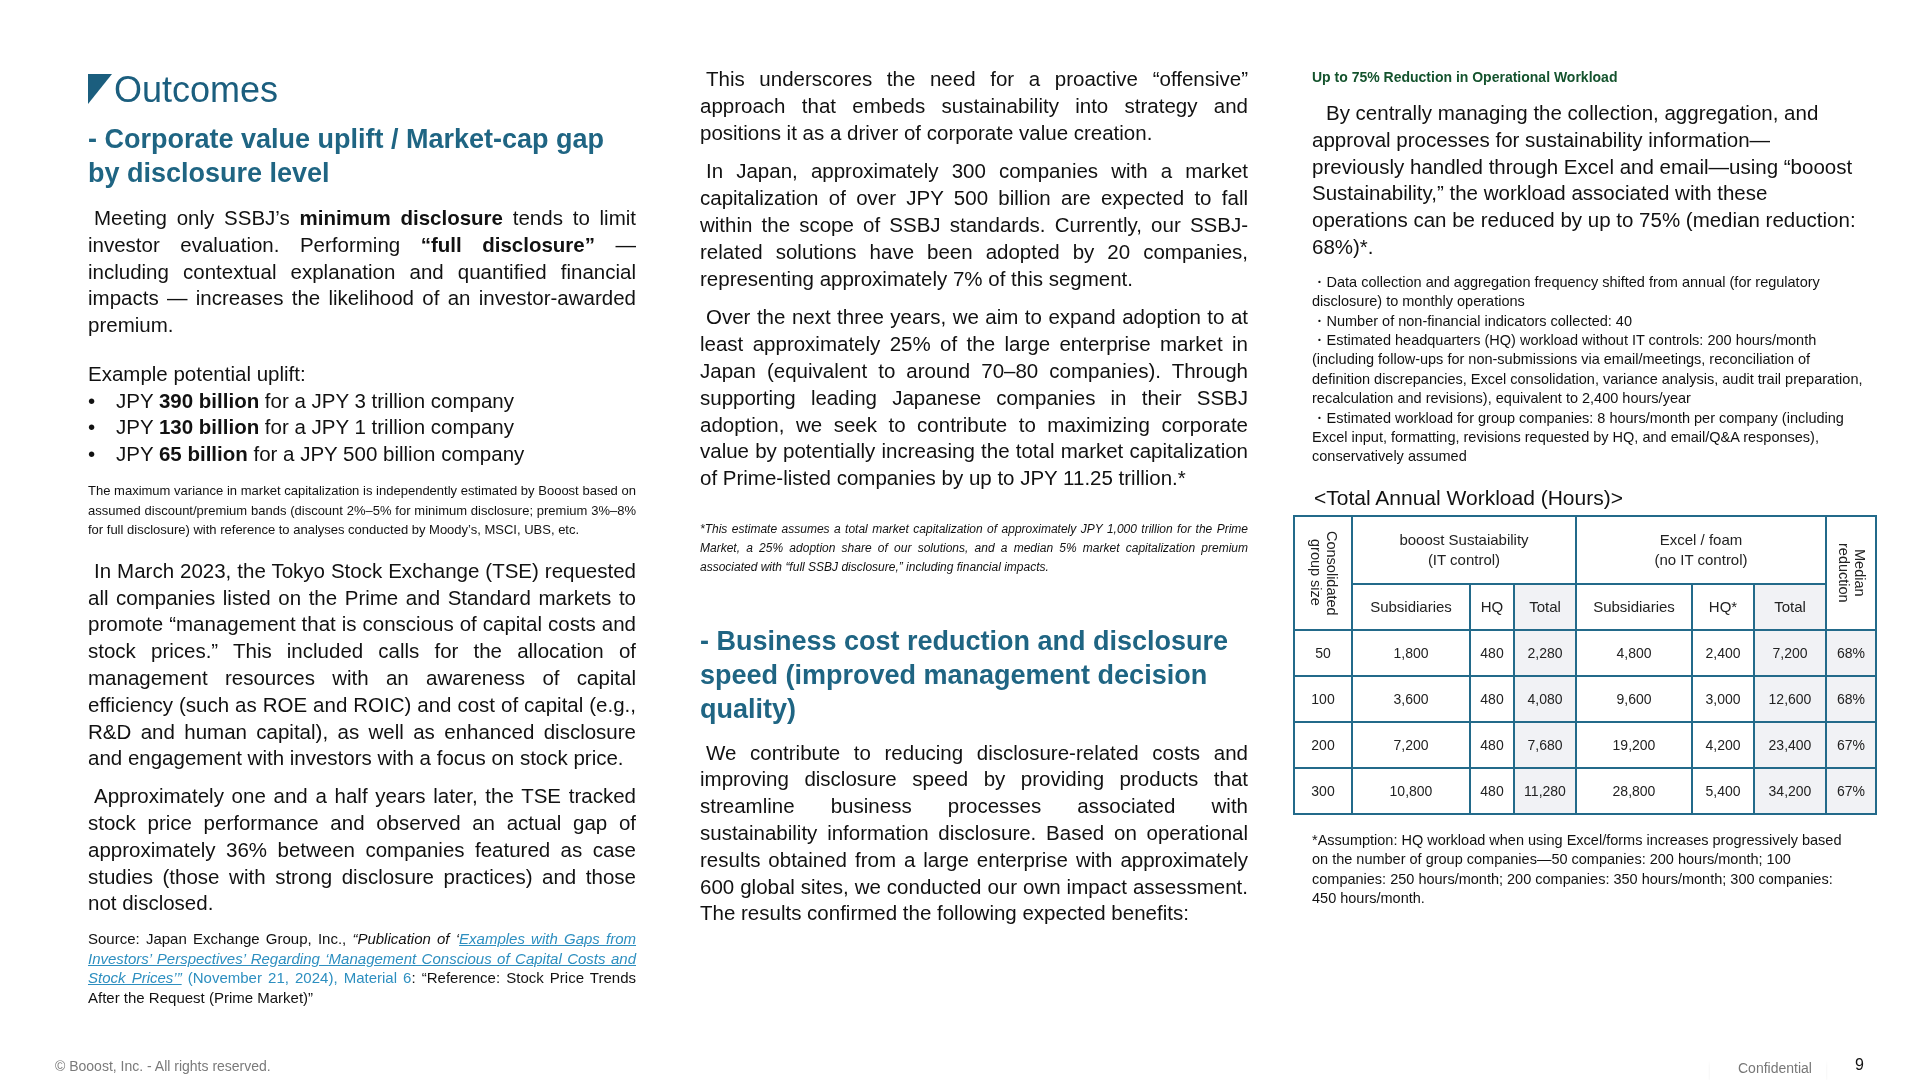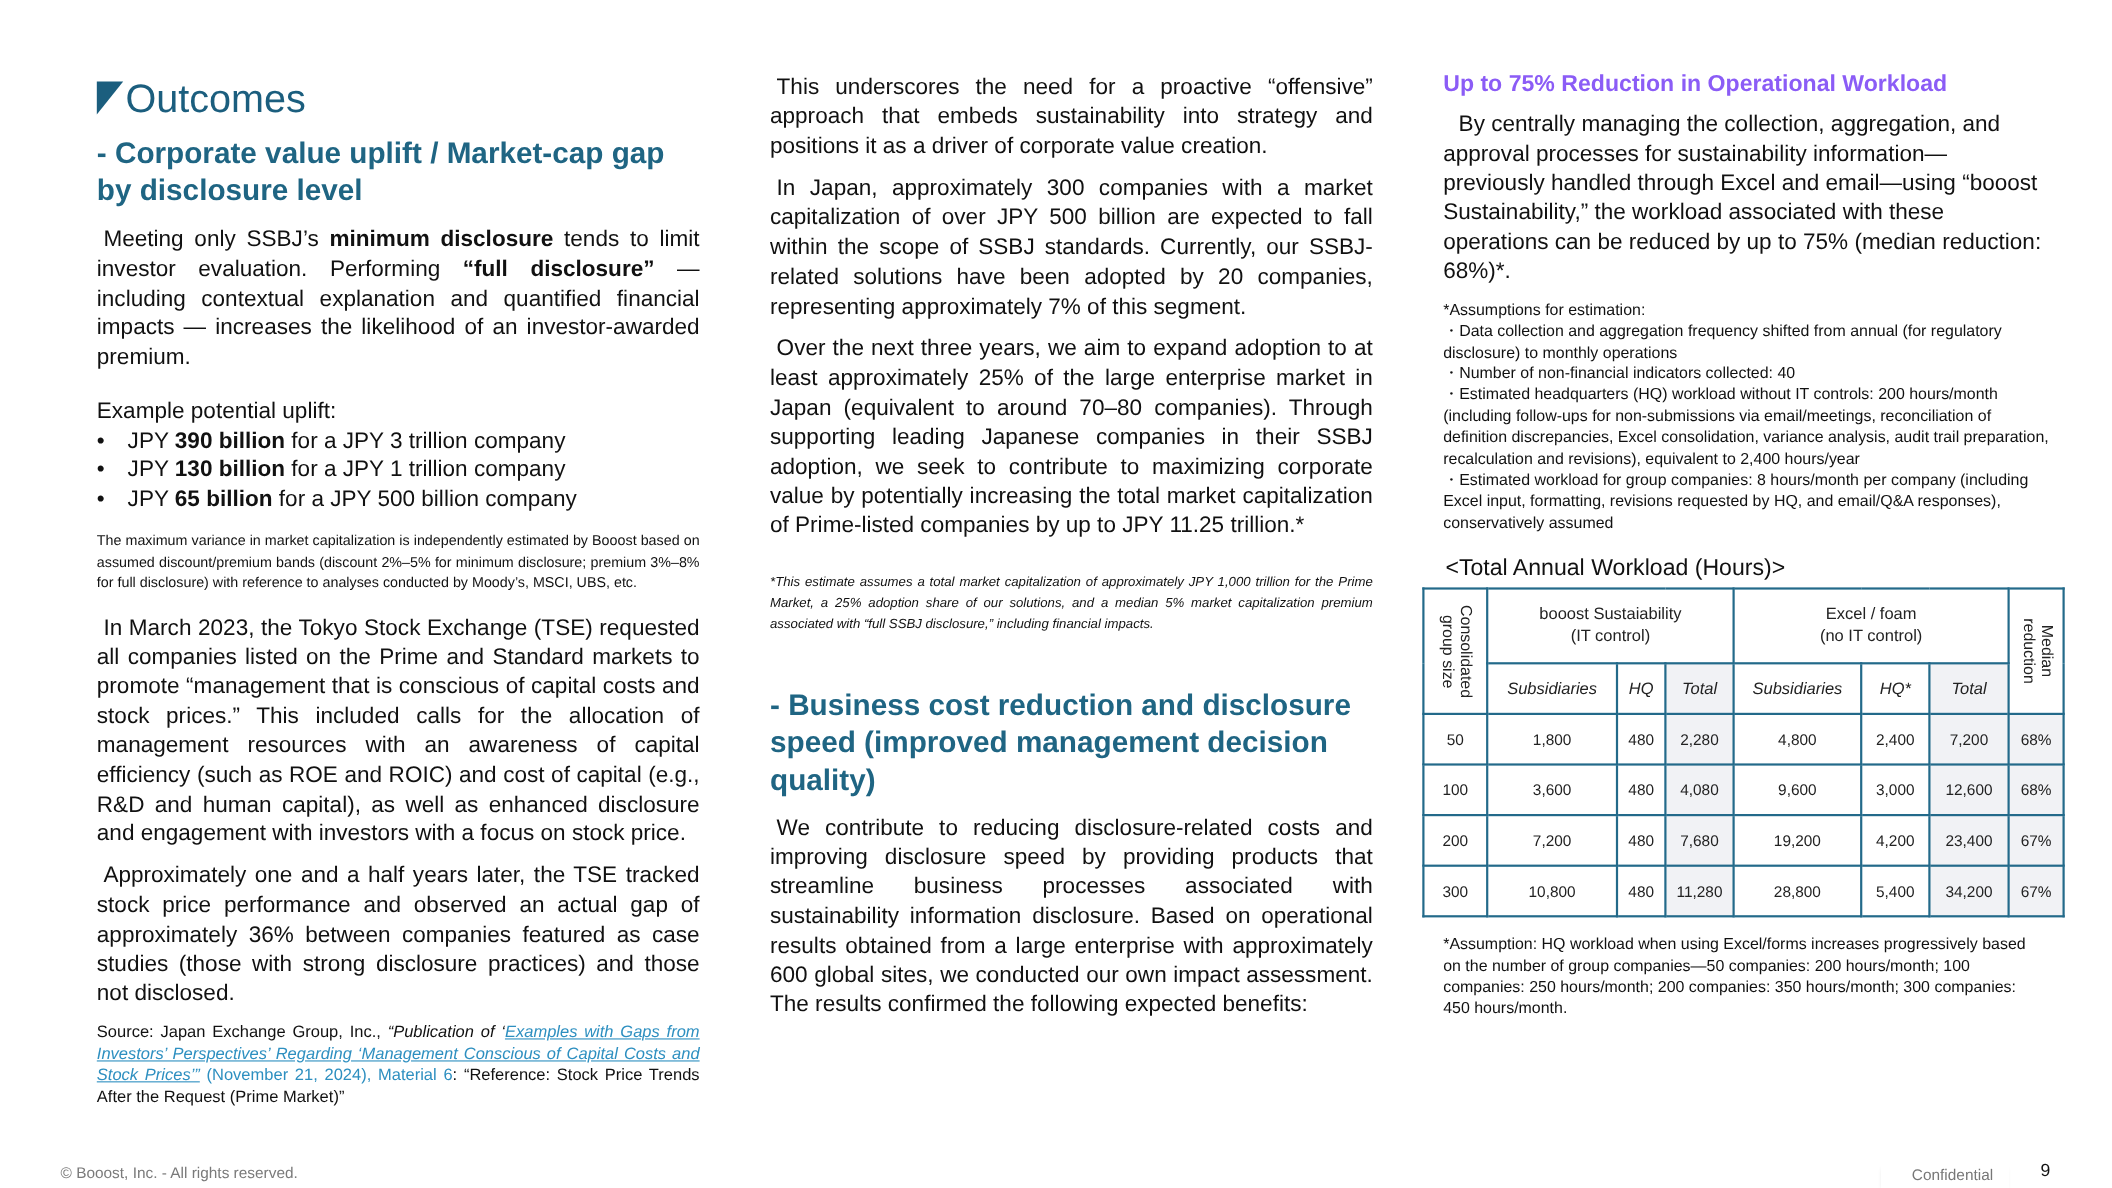--- a/index.html
+++ b/index.html
@@ -8,21 +8,21 @@
   .col { position:absolute; }
   .c1 { left:88px; top:66px; width:548px; }
   .c2 { left:700px; top:66px; width:548px; }
   .c3 { left:1312px; top:64px; width:570px; }
 
   .title-wrap { display:flex; align-items:flex-end; height:44px; margin-left:0; }
   .title-mark { width:0; height:0; border-top:30px solid #1b5e7e; border-right:24px solid transparent; margin-right:2px; margin-bottom:6px; }
   .page-title { font-size:36px; color:#1b5e7e; line-height:40px; }
 
   .h2 { color:#1f6583; font-size:27px; line-height:34px; margin:0; }
-  .h3 { color:#8b5cf6; font-size:21px; line-height:26px; margin:0; }
+  .h3 { color:#14532d; font-size:14px; line-height:26px; margin:0; }
 
   p { margin:0; }
   .body { font-size:20.5px; line-height:26.8px; text-align:justify; }
   .body.ind { text-indent:6px; }
   .small { font-size:13px; line-height:19.5px; text-align:justify; }
   .tiny { font-size:14.5px; line-height:19.4px; }
 
   ul.bul { list-style:none; padding:0; margin:0; font-size:20.5px; line-height:26.5px; }
   ul.bul li { position:relative; padding-left:28px; }
   ul.bul li::before { content:"•"; position:absolute; left:0; top:0; }
@@ -81,21 +81,20 @@
   <p class="small" style="margin-top:28px; font-size:12px; line-height:19.2px;font-style:italic;">*This estimate assumes a total market capitalization of approximately JPY 1,000 trillion for the Prime Market, a 25% adoption share of our solutions, and a median 5% market capitalization premium associated with “full SSBJ disclosure,” including financial impacts.</p>
   <h2 class="h2" style="margin-top:46px; width:530px; line-height:34px;">- Business cost reduction and disclosure speed (improved management decision quality)</h2>
   <p class="body ind" style="margin-top:14px;">We contribute to reducing disclosure-related costs and improving disclosure speed by providing products that streamline business processes associated with sustainability information disclosure. Based on operational results obtained from a large enterprise with approximately 600 global sites, we conducted our own impact assessment. The results confirmed the following expected benefits:</p>
 </div>
 
 <div class="col c3">
   <h3 class="h3">Up to 75% Reduction in Operational Workload</h3>
   <p class="body" style="margin-top:10px; text-align:left; text-indent:14px; width:545px;">By centrally managing the collection, aggregation, and approval processes for sustainability information—previously handled through Excel and email—using “booost Sustainability,” the workload associated with these operations can be reduced by up to 75% (median reduction: 68%)*.</p>
 
   <div style="margin-top:12px; width:560px;">
-    <p class="tiny">*Assumptions for estimation:</p>
     <p class="tiny">・Data collection and aggregation frequency shifted from annual (for regulatory disclosure) to monthly operations</p>
     <p class="tiny">・Number of non-financial indicators collected: 40</p>
     <p class="tiny">・Estimated headquarters (HQ) workload without IT controls: 200 hours/month (including follow-ups for non-submissions via email/meetings, reconciliation of definition discrepancies, Excel consolidation, variance analysis, audit trail preparation, recalculation and revisions), equivalent to 2,400 hours/year</p>
     <p class="tiny">・Estimated workload for group companies: 8 hours/month per company (including Excel input, formatting, revisions requested by HQ, and email/Q&amp;A responses), conservatively assumed</p>
   </div>
 
   <p class="table-title" style="margin-top:18px;">&lt;Total Annual Workload (Hours)&gt;</p>
 
   <table class="wl" style="margin-top:4px;">
     <colgroup>
@@ -118,21 +117,21 @@
             <div>(IT control)</div>
           </th>
       <th colspan="3" style="font-size:15px; line-height:20px;">
             <div>Excel / foam</div>
             <div>(no IT control)</div>
           </th>
       <th rowspan="2">
             <div class="vert" style="width:34px; height:80px; font-size:14.5px;">Median reduction</div>
           </th>
     </tr>
-    <tr style="height:46px;font-style:italic;">
+    <tr style="height:46px;">
       <th style="font-size:15px;">Subsidiaries</th>
       <th style="font-size:15px;">HQ</th>
       <th class="g" style="font-size:15px;">Total</th>
       <th style="font-size:15px;">Subsidiaries</th>
       <th style="font-size:15px;">HQ*</th>
       <th class="g" style="font-size:15px;">Total</th>
     </tr>
     <tr style="height:46px;">
       <td>50</td>
       <td>1,800</td>

